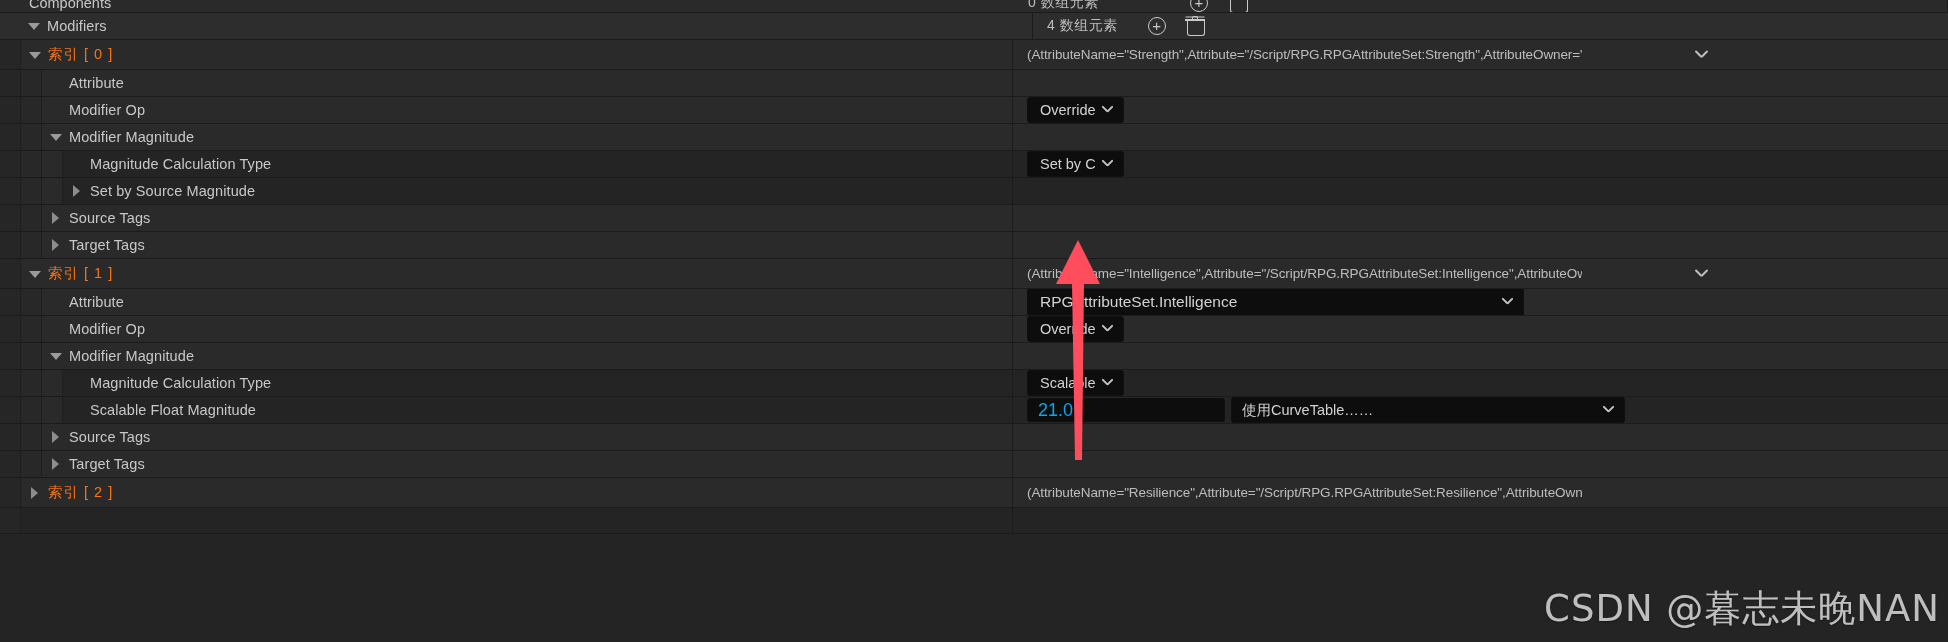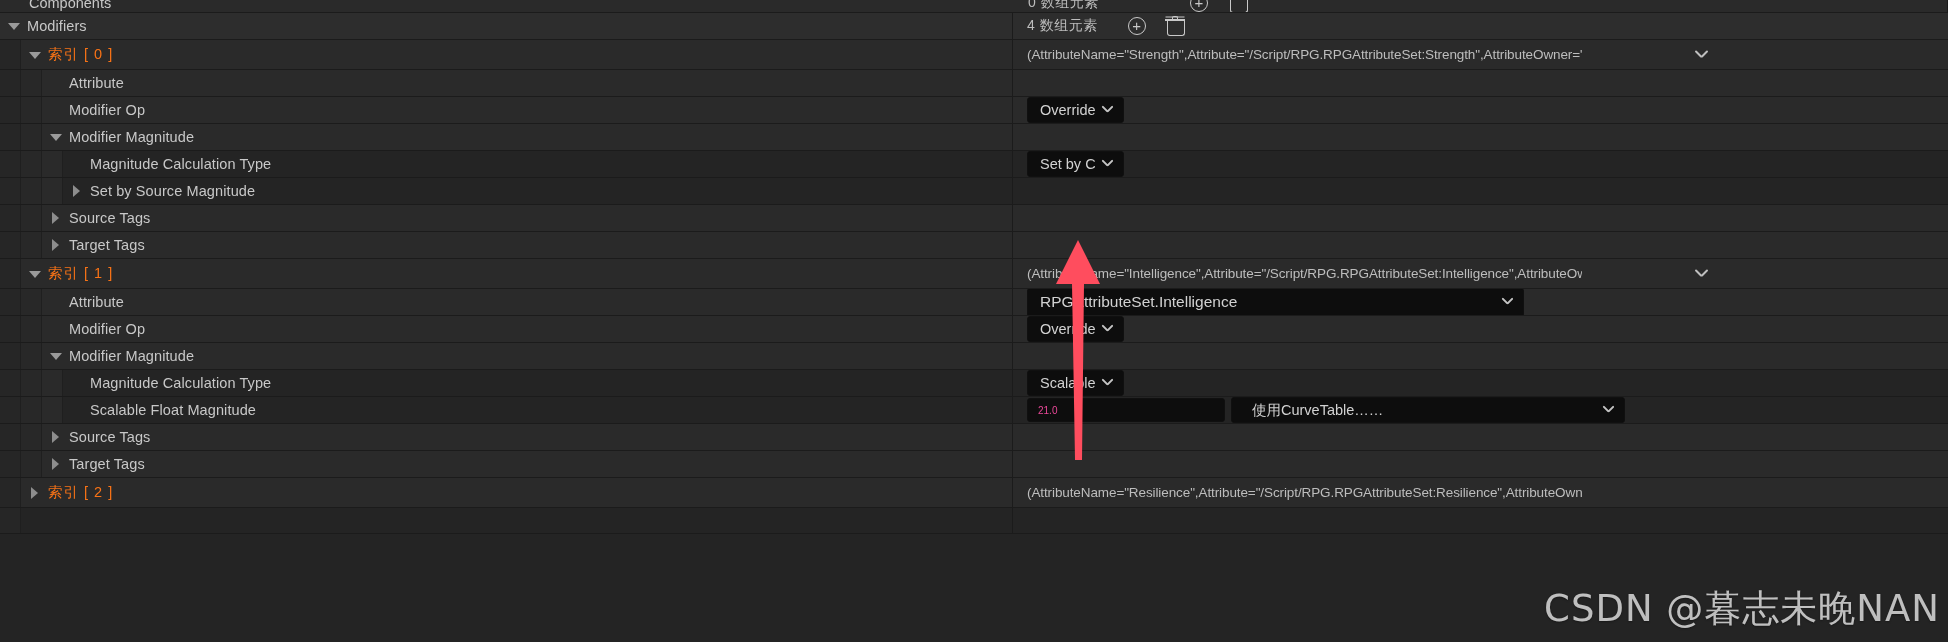--- a/index.html
+++ b/index.html
@@ -94,21 +94,21 @@
     height: 26px;
     padding: 0 8px 0 12px;
     color: #d2d2d2;
     font-size: 14.5px;
     white-space: nowrap;
     overflow: hidden;
   }
   .combo .ctext { flex: 1 1 auto; overflow: hidden; text-overflow: clip; }
   .combo.wide  { width: 497px; height: 29px; font-size: 15.5px; }
   .combo.small { width: 97px; }
-  .combo.curve { width: 394px; padding-left: 20px; }
+  .combo.curve { width: 394px; padding-left: 10px; }
 
   .chev {
     flex: 0 0 14px; width: 14px; height: 14px;
     margin-left: 6px; position: relative;
   }
   .chev::before, .chev::after {
     content: ""; position: absolute; top: 5px;
     width: 8px; height: 2px; background: #c5c5c5; border-radius: 1px;
   }
   .chev::before { left: 0px; transform: rotate(45deg); }
@@ -138,21 +138,21 @@
   }
 
   
   .numfield {
     width: 198px; height: 24px;
     background: #0d0d0d;
     border: 1px solid #101010;
     border-radius: 3px;
     display: flex; align-items: center;
     padding-left: 10px;
-    color: #ec4899; font-size: 10px;
+    color: #0ea5e9; font-size: 18px;
   }
 
   
   .arrayrow { display: flex; align-items: center; text-align: right; }
   .arraycount {
     font-size: 14px; color: #bdbdbd; letter-spacing: .5px;
     margin-right: 28px; white-space: nowrap;
   }
   .iconbtn {
     width: 22px; height: 22px; position: relative;
@@ -229,21 +229,21 @@
     </div>
 
     <div class="clip-count">0 数组元素</div>
     <div class="clip-ic1 iconbtn ic-plus"></div>
     <div class="clip-ic2 iconbtn ic-trash">
       
     </div>
   </div>
 
   <div id="rows">
-      <div class="row light" style="height: 27px;">
+      <div class="row light" style="height: 27px; padding-left: 20px;">
         <div class="namecol">
           <div class="guides"></div>
           <div class="labelwrap">
             <span class="tri down"></span>
             <span class="label">Modifiers</span>
           </div>
         </div>
         <div class="valcol">
           <div class="arrayrow">
             <span class="arraycount">4 数组元素</span>

